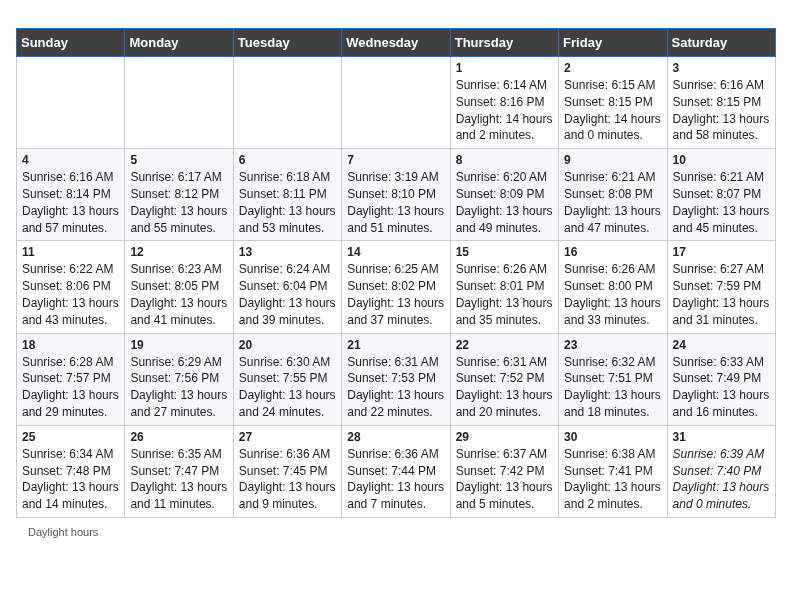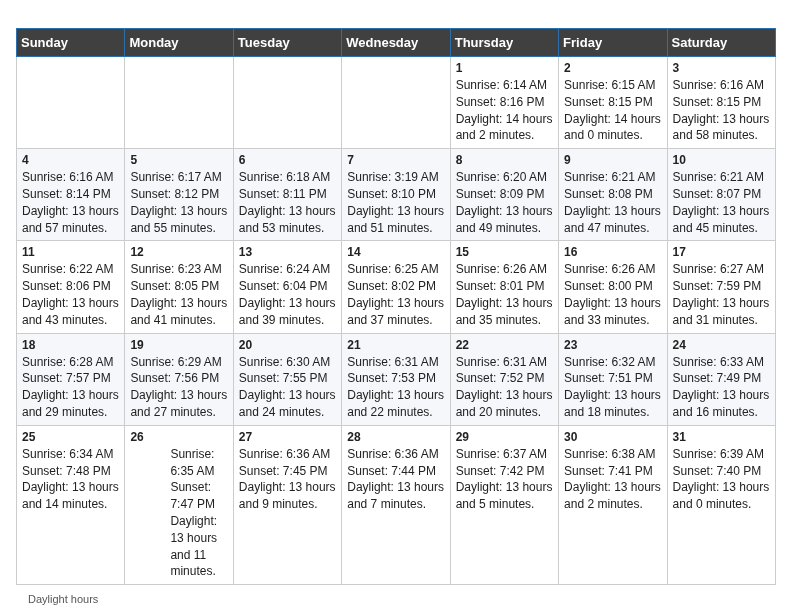--- a/index.html
+++ b/index.html
@@ -304,21 +304,21 @@
       <tr>
         <td>
           <div class="day-num">25</div>
           <div class="day-info" style="white-space: pre-line;">Sunrise: 6:34 AM
 Sunset: 7:48 PM
 Daylight: 13 hours
 and 14 minutes.</div>
         </td>
         <td>
           <div class="day-num">26</div>
-          <div class="day-info" style="white-space: pre-line; margin-left: 40px;">Sunrise: 6:35 AM
+          <div class="day-info" style="white-space: pre-line;">Sunrise: 6:35 AM
 Sunset: 7:47 PM
 Daylight: 13 hours
 and 11 minutes.</div>
         </td>
         <td>
           <div class="day-num">27</div>
           <div class="day-info" style="white-space: pre-line;">Sunrise: 6:36 AM
 Sunset: 7:45 PM
 Daylight: 13 hours
 and 9 minutes.</div>
@@ -339,21 +339,21 @@
         </td>
         <td>
           <div class="day-num">30</div>
           <div class="day-info" style="white-space: pre-line;">Sunrise: 6:38 AM
 Sunset: 7:41 PM
 Daylight: 13 hours
 and 2 minutes.</div>
         </td>
         <td>
           <div class="day-num">31</div>
-          <div class="day-info" style="white-space: pre-line;">Sunrise: 6:39 AM
+          <div class="day-info" style="white-space: pre-line; font-style: italic;">Sunrise: 6:39 AM
 Sunset: 7:40 PM
 Daylight: 13 hours
 and 0 minutes.</div>
         </td>
       </tr>
     </tbody>
 </table>
 
 <div class="footer">
   <span>Daylight hours</span>

